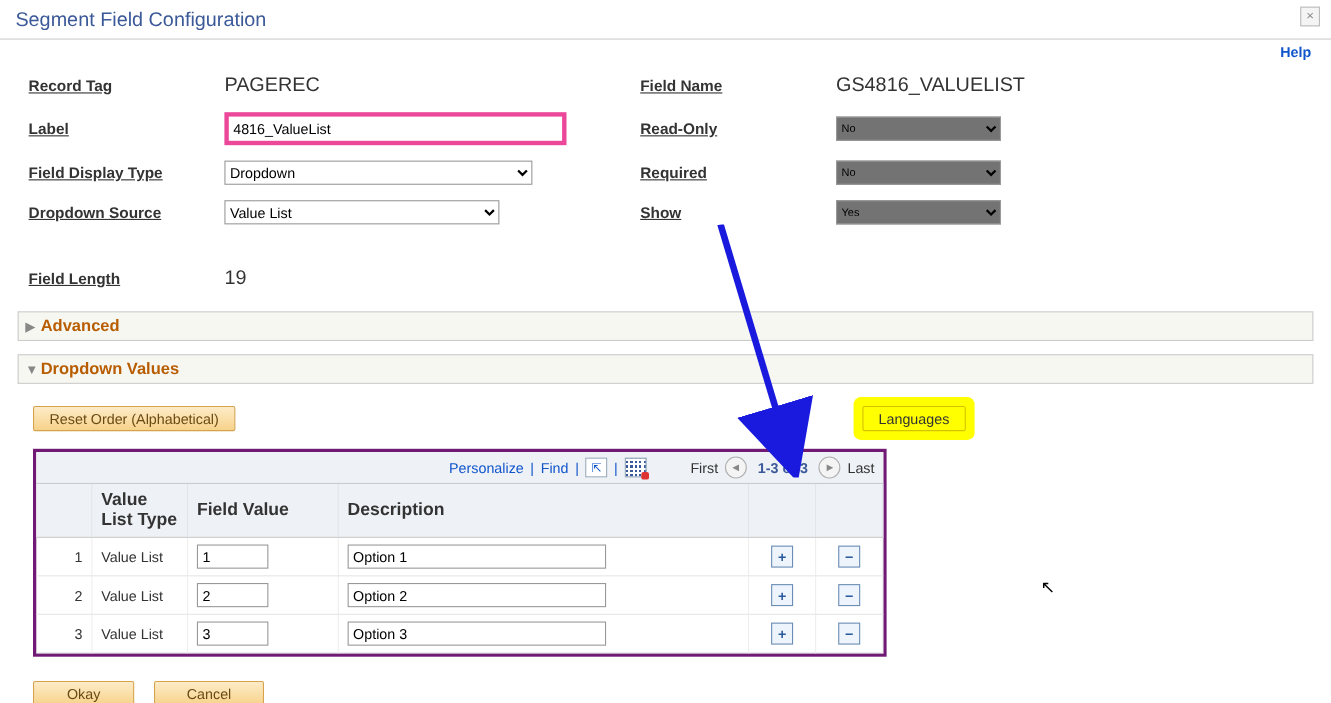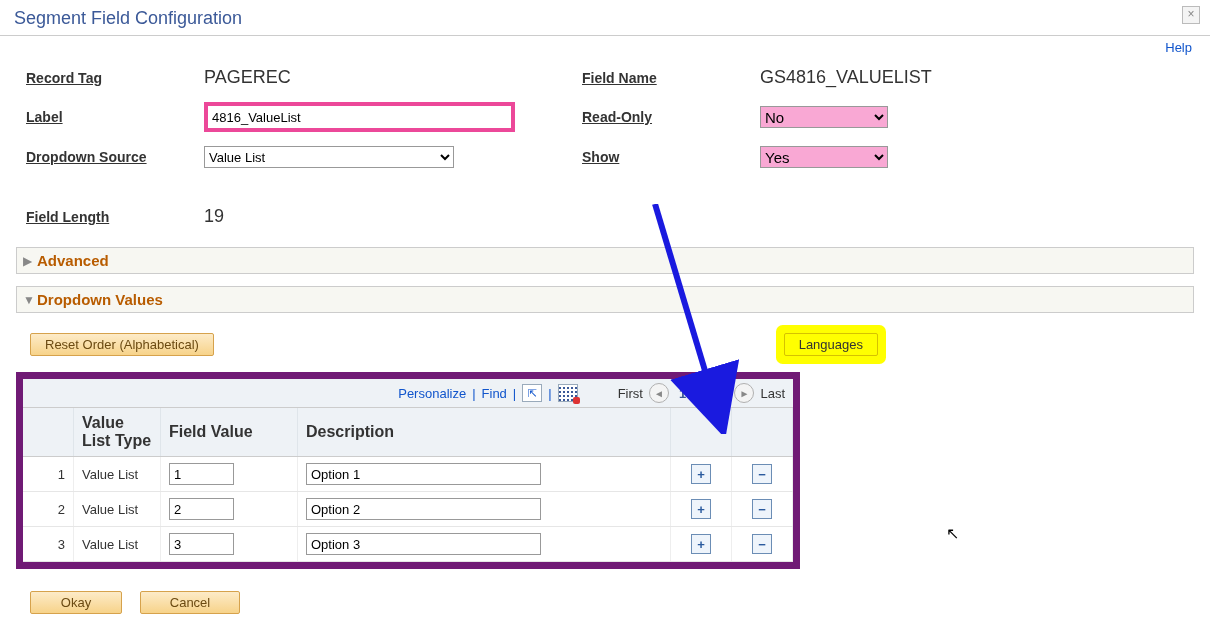--- a/index.html
+++ b/index.html
@@ -28,20 +28,21 @@
     color: #888;
     background: #f4f4f4;
     font-size: 12px;
     line-height: 14px;
     text-align: center;
     cursor: pointer;
   }
   .help-row {
     text-align: right;
     padding: 4px 18px;
+    font-weight: bold;
   }
   .help-row a {
     color: #1155cc;
     text-decoration: none;
     font-size: 13px;
   }
   .content {
     padding: 0 16px 20px 16px;
     position: relative;
   }
@@ -87,25 +88,25 @@
     background: #fff;
   }
   select.mid {
     width: 250px;
     height: 22px;
     border: 1px solid #999;
     font-size: 13px;
     background: #fff;
   }
   select.small {
-    width: 128px;
+    width: 150px;
     height: 22px;
     border: 1px solid #999;
-    font-size: 15px;
-    background: #f9a8d4;
+    font-size: 10px;
+    background: #737373;
   }
   .section-bar {
     margin-top: 12px;
     border: 1px solid #ccc;
     background: #f7f7f2;
     padding: 4px 6px;
     display: flex;
     align-items: center;
   }
   .section-bar .tri {
@@ -136,22 +137,23 @@
     box-shadow: 0 0 0 8px #ffff00;
   }
   .dv-buttons {
     display: flex;
     justify-content: space-between;
     align-items: center;
     margin: 14px 0 10px 14px;
     width: 848px;
   }
   .grid-wrap {
+    margin-left: 14px;
     width: 770px;
-    border: 7px solid #701a75;
+    border: 3px solid #701a75;
   }
   .grid-toolbar {
     background: #eef2f6;
     border-bottom: 1px solid #ccc;
     padding: 4px 8px;
     display: flex;
     justify-content: flex-end;
     align-items: center;
     gap: 6px;
     font-size: 13px;
@@ -276,20 +278,26 @@
         <tr>
       <td class="lbl">Record Tag</td>
       <td style="width:360px;"><span class="val-static">PAGEREC</span></td>
       <td class="lbl" style="width:160px;">Field Name</td>
       <td><span class="val-static">GS4816_VALUELIST</span></td>
     </tr>
     <tr>
       <td class="lbl">Label</td>
       <td><input type="text" class="wide" value="4816_ValueList" style=""></td>
       <td class="lbl">Read-Only</td>
+      <td><select class="small"><option>No</option></select></td>
+    </tr>
+    <tr>
+      <td class="lbl">Field Display Type</td>
+      <td><select class="wide"><option>Dropdown</option></select></td>
+      <td class="lbl">Required</td>
       <td><select class="small"><option>No</option></select></td>
     </tr>
     <tr>
       <td class="lbl">Dropdown Source</td>
       <td><select class="mid"><option>Value List</option></select></td>
       <td class="lbl">Show</td>
       <td><select class="small"><option>Yes</option></select></td>
     </tr>
     <tr>
           <td colspan="4" style="height:10px;"></td>

